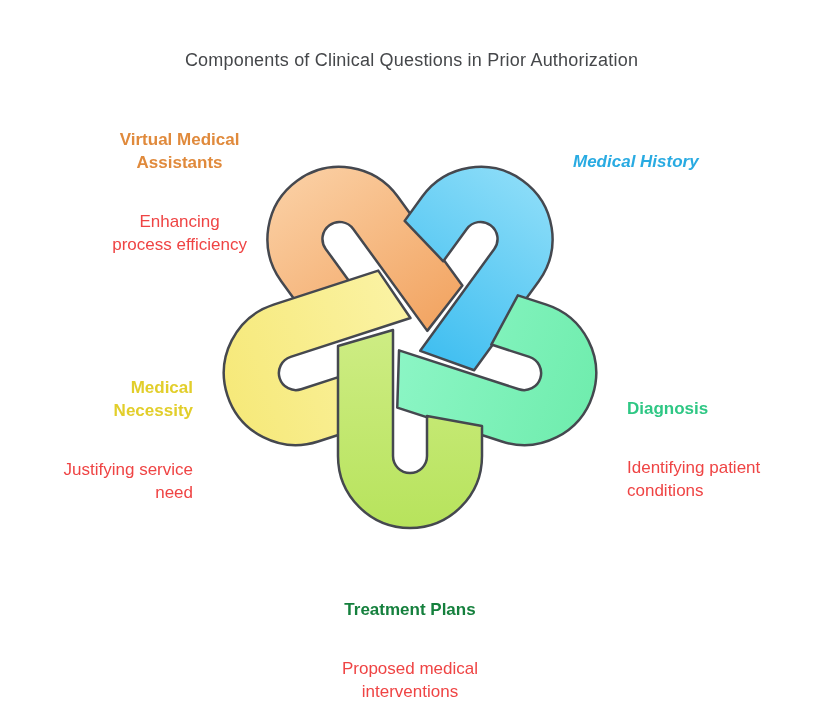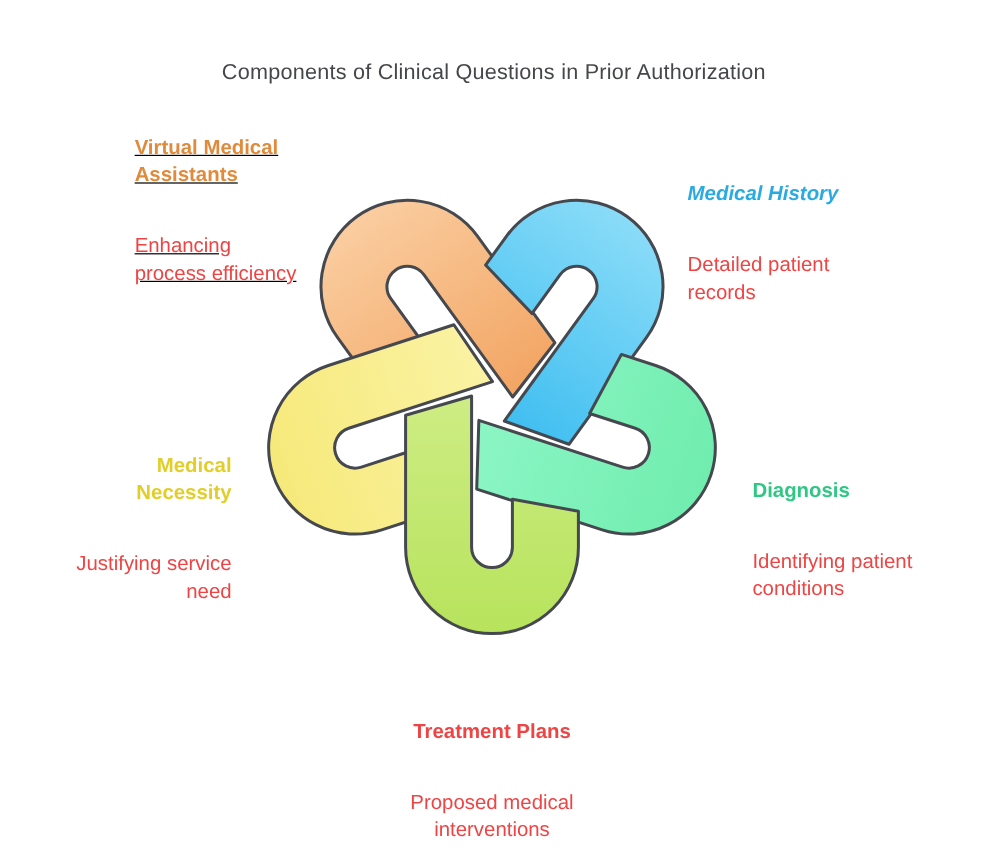--- a/index.html
+++ b/index.html
@@ -37,21 +37,21 @@
     font-size:17px;
     line-height:23px;
   }
   .node-title{
     font-weight:bold;
   }
   .node-desc{
     color:#ef4444;
     margin-top:13px;
   }
-  .node-vma{ right:583px; top:88px; text-align:left;text-decoration:underline; }
+  .node-vma{ right:583px; top:105px; text-align:center; }
   .node-mh { left:573px;  top:127px; text-align:left;  }
   .node-dia{ left:627px;  top:374px; text-align:left;  }
   .node-mn { right:637px; top:353px; text-align:right; }
   .node-tp { left:260px;  top:575px; width:300px; text-align:center; }
 </style>
 </head>
 <body>
 
 <div class="stage">
 
@@ -92,36 +92,34 @@
 
   <div class="node node-vma">
     <div class="node-title" style="color: rgb(224, 138, 60);">Virtual Medical
 Assistants</div>
     <div class="node-desc">Enhancing
 process efficiency</div>
   </div>
 
   <div class="node node-mh">
     <div class="node-title" style="color: rgb(41, 171, 226); font-style: italic;">Medical History</div>
-    <div class="node-desc">Detailed patient
-records</div>
   </div>
 
   <div class="node node-mn">
     <div class="node-title" style="color: rgb(226, 206, 43);">Medical
 Necessity</div>
     <div class="node-desc">Justifying service
 need</div>
   </div>
 
   <div class="node node-dia">
     <div class="node-title" style="color: rgb(46, 199, 132);">Diagnosis</div>
     <div class="node-desc">Identifying patient
 conditions</div>
   </div>
 
   <div class="node node-tp">
-    <div class="node-title" style="color: #ef4444;">Treatment Plans</div>
+    <div class="node-title" style="color: #15803d;">Treatment Plans</div>
     <div class="node-desc">Proposed medical
 interventions</div>
   </div>
 
 </div>
 
 </body></html>

